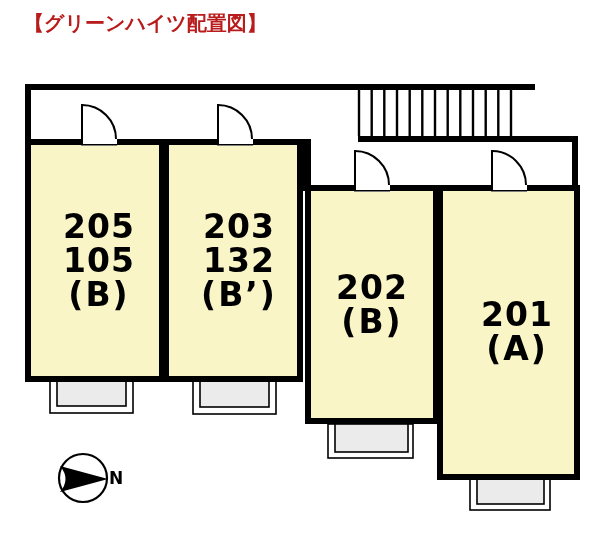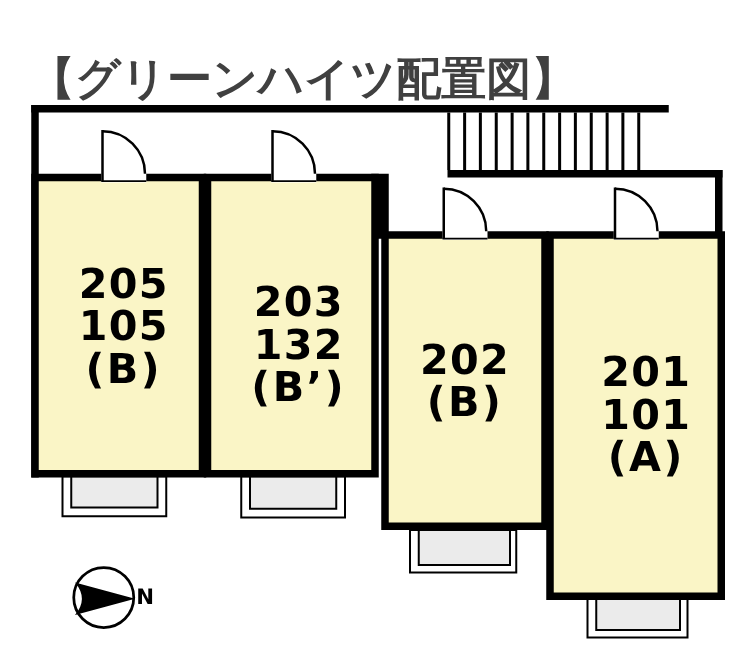--- a/index.html
+++ b/index.html
@@ -1,20 +1,20 @@
 <!DOCTYPE html>
 <html><head>
 <meta charset="utf-8">
 <style>
   html,body{margin:0;padding:0;background:#ffffff;}
   body{width:600px;height:535px;overflow:hidden;
        font-family:"DejaVu Sans","Liberation Sans",sans-serif;}
   .stage{position:relative;width:600px;height:535px;background:#fff;}
-  .title{position:absolute;left:24px;top:39px;font-size:36px;font-weight:700;
-         color:#404040;white-space:nowrap;letter-spacing:0px;}
+  .title{position:absolute;left:24px;top:10px;font-size:20px;font-weight:700;
+         color:#b91c1c;white-space:nowrap;letter-spacing:0px;}
   svg{position:absolute;left:0;top:0;}
   .unit-label{position:absolute;display:flex;flex-direction:column;
               align-items:center;justify-content:center;
               font-weight:700;color:#000;font-size:33px;line-height:34px;
               text-align:center;letter-spacing:1px;pointer-events:none;}
   .unit-label .type-line{letter-spacing:2px;}
   .north{position:absolute;left:109px;top:468px;font-size:17px;font-weight:700;color:#000;}
 </style>
 </head>
 <body>
@@ -102,29 +102,28 @@
       <circle cx="83" cy="478" r="24" fill="#fff" stroke="#000" stroke-width="2.2"></circle>
       <path d="M 108 479 L 60 466 Q 71 479 60 492 Z" fill="#000"></path>
     </g>
   </svg>
 
   <div class="unit-label" style="left:31px;top:145px;width:136px;height:232px;">
     <span>205</span>
     <span>105</span>
     <span class="type-line">(B)</span>
   </div>
-  <div class="unit-label" style="left:169px;top:145px;width:140px;height:232px;margin-top:15px;">
+  <div class="unit-label" style="left:169px;top:145px;width:140px;height:232px;">
     <span>203</span>
     <span>132</span>
     <span class="type-line">(B’)</span>
   </div>
   <div class="unit-label" style="left:311px;top:191px;width:122px;height:227px;">
     <span>202</span>
     <span class="type-line">(B)</span>
   </div>
   <div class="unit-label" style="left:443px;top:191px;width:148px;height:282px;">
     <span>201</span>
-    <span>101</span>
     <span class="type-line">(A)</span>
   </div>
 
   <span class="north">N</span>
 </div>
 
 </body></html>

